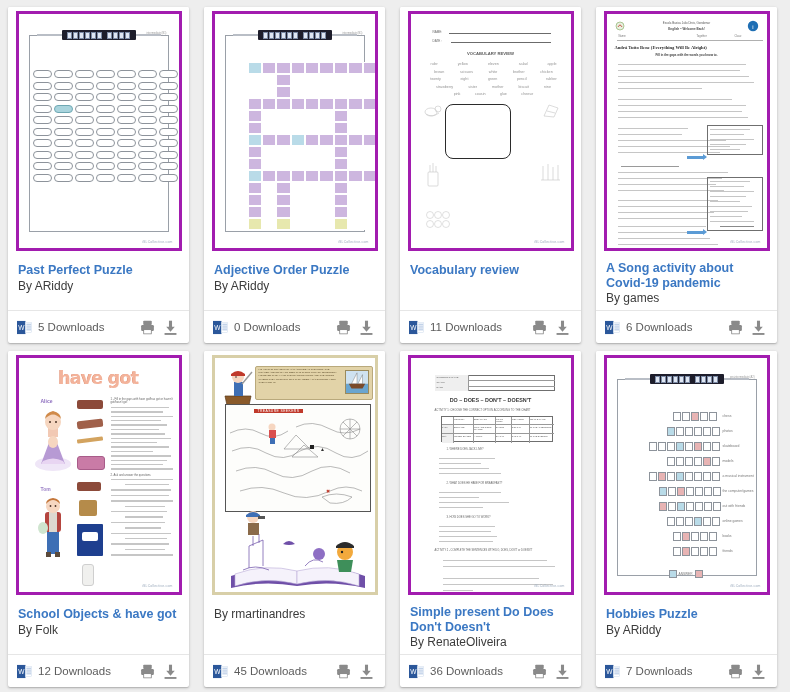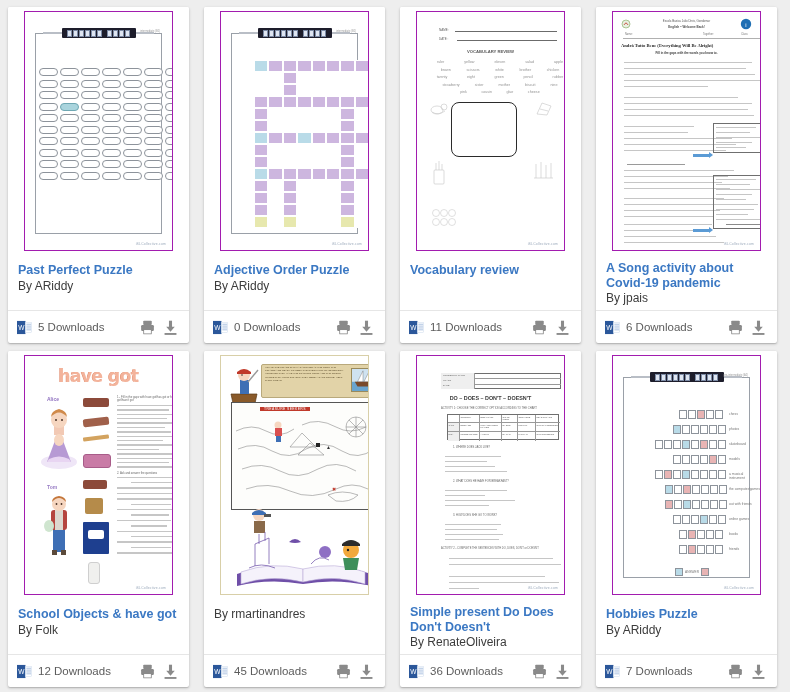--- a/index.html
+++ b/index.html
@@ -30,24 +30,24 @@
   .thumb-wrap {
     height: 248px;
     background: #ffffff;
     display: flex;
     align-items: flex-start;
     justify-content: center;
     overflow: hidden;
     padding-top: 4px;
   }
   .page {
-    width: 149px;
+    width: 166px;
     height: 240px;
     background: #fff;
-    border: 1px solid #a21caf;
+    border: 3px solid #a21caf;
     position: relative;
     overflow: hidden;
     font-size: 3px;
     color: #555;
   }
   .wmark {
     position: absolute; bottom: 4px; right: 6px;
     font-size: 3.4px; color: #9aa9bb; letter-spacing: .2px;
   }
   
@@ -719,21 +719,21 @@
           <div class="txtline" style="left:2px;top:38px;width:32px;"></div>
           <div class="txtline" style="left:2px;top:43px;width:44px;"></div>
           <div class="txtline" style="left:12px;top:48px;width:34px;background:#8a8a8a;"></div>
         </div>
         <div class="bluearrow" style="left:80px;top:217px;width:16px;"></div>
         <div class="wmark">iSLCollective.com</div>
       </div>
     </div>
     <div class="meta">
       <div class="title">A Song activity about Covid-19 pandemic</div>
-      <div class="author">By jpais</div>
+      <div class="author">By games</div>
     </div>
     <div class="foot">
       <span class="word-ico">
         <svg viewBox="0 0 16 16" width="15" height="15">
             <rect x="0" y="1" width="9" height="14" fill="#2b579a"></rect>
             <rect x="9" y="2.5" width="6.5" height="11" fill="#fff" stroke="#c8d6ea" stroke-width=".5"></rect>
             <rect x="10" y="4" width="5" height="1" fill="#a9c0e0"></rect>
             <rect x="10" y="6" width="5" height="1" fill="#a9c0e0"></rect>
             <rect x="10" y="8" width="5" height="1" fill="#a9c0e0"></rect>
             <rect x="10" y="10" width="5" height="1" fill="#a9c0e0"></rect>

